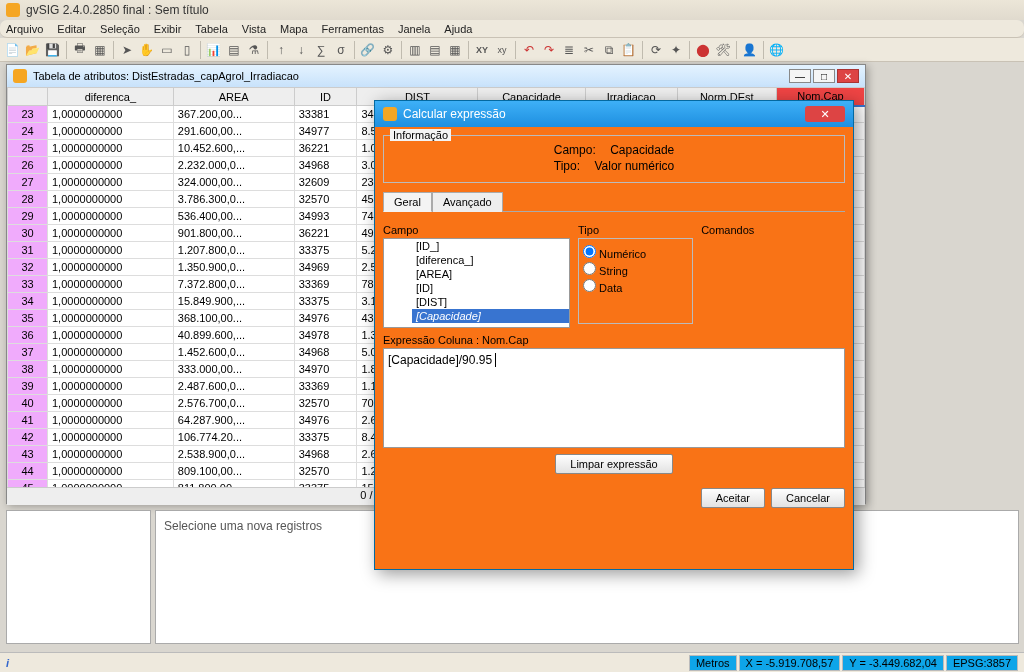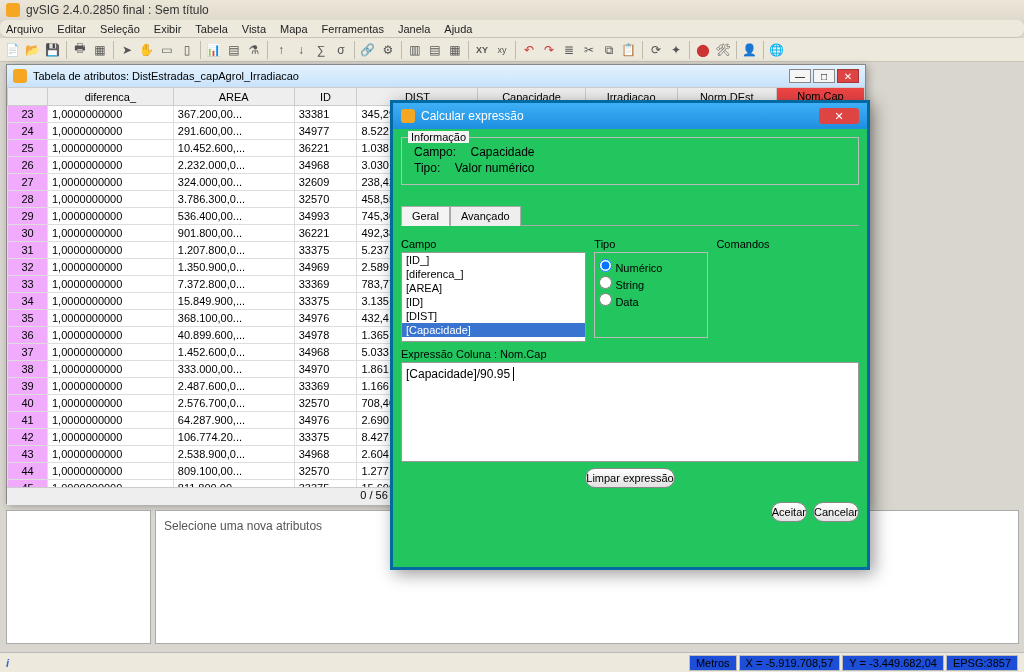--- a/index.html
+++ b/index.html
@@ -32,56 +32,56 @@
 table.grid th.sel { background:#ef4444; border-bottom:2px solid #3874d0;}
 table.grid td { border:1px solid #ddd; padding:1px 4px; height:17px; white-space:nowrap; overflow:hidden;}
 table.grid td.rownum { background:#f0abfc; text-align:center; width:40px;}
 .grid-footer { height:18px; background:#eee; border-top:1px solid #ccc; font-size:11px; padding:1px 6px; text-align:center;}
 
 
 .bottom-left { position:absolute; left:6px; top:510px; width:145px; height:134px; background:#fff; border:1px solid #aaa;}
 .bottom-right { position:absolute; left:155px; top:510px; width:864px; height:134px; background:#fff; border:1px solid #aaa; padding:8px; font-family: monospace; font-size:12px; color:#555;}
 
 
-.dialog { position:absolute; left:390px; top:100px; width:480px; height:470px; background:#22c55e; border:3px solid #0369a1; box-shadow:4px 4px 16px rgba(0,0,0,.4);}
+.dialog { position:absolute; left:374px; top:100px; width:480px; height:470px; background:#f97316; border:1px solid #0369a1; box-shadow:4px 4px 16px rgba(0,0,0,.4);}
 .dlg-title { height:26px; background:linear-gradient(#3eb0f7,#1e8fe0); color:#fff; display:flex; align-items:center; padding:0 8px; font-size:12px;}
 .dlg-title .logo { width:14px; height:14px; background:#f5a623; border-radius:3px; margin-right:6px;}
 .dlg-title .close { margin-left:auto; width:40px; height:16px; background:#d44; border-radius:3px; color:#fff; display:flex; align-items:center; justify-content:center; font-size:11px;}
 
 .dlg-body { padding:8px; }
-.fieldset { border:1px solid #bbb; padding:6px 12px 8px; margin-bottom:20px; font-size:11px; position:relative;}
+.fieldset { border:1px solid #bbb; padding:6px 12px 8px; margin-bottom:8px; font-size:11px; position:relative;text-align:center;}
 .fieldset .legend { position:absolute; top:-7px; left:6px; background:#f4f4f4; padding:0 3px;}
 .info-line { font-family:monospace; font-size:12px; line-height:16px;}
 
 
 .tabs { display:flex; gap:0; border-bottom:1px solid #aaa; margin-bottom:12px;}
 .tab { padding:3px 10px; border:1px solid #aaa; border-bottom:none; background:#eee; font-size:11px; position:relative; top:1px;}
 .tab.active { background:#f4f4f4; border-bottom:1px solid #f4f4f4;}
 
 .cols3 { display:flex; gap:8px;}
 .col { flex:1; }
 .col-label { font-size:11px; margin-bottom:2px;}
-.listbox { height:90px; border:1px solid #999; background:#fff; overflow-y:scroll; font-size:11px;}
+.listbox { height:90px; border:1px solid #999; background:#fff; overflow-y:scroll; font-size:11px;padding-left:28px;}
 .listbox .item { padding:1px 4px;}
-.listbox .item.sel { background:#3874d0; color:#fff;}
+.listbox .item.sel { background:#3874d0; color:#fff;font-style:italic;}
 .radio-group { padding:4px; border:1px solid #bbb; font-size:11px;}
 .radio-group label { display:block; margin:2px 0;}
 
 .expr-label { font-size:11px; margin:6px 0 2px;}
 .expr-box { height:100px; border:1px solid #999; background:#fff; padding:4px; font-family:monospace; font-size:12px;}
 
 .dlg-btn-row { display:flex; justify-content:center; margin-top:6px;}
 .dlg-btn-row2 { display:flex; justify-content:flex-end; gap:6px; margin-top:14px;}
-.btn { padding:3px 0; border:1px solid #888; background:linear-gradient(#fefefe,#e2e2e2); font-size:11px; border-radius:10px;}
+.btn { padding:3px 14px; border:1px solid #888; background:linear-gradient(#fefefe,#e2e2e2); font-size:11px; border-radius:2px;}
 
 
 .statusbar { position:absolute; bottom:0; left:0; right:0; height:20px; background:#eee9dd; border-top:1px solid #bbb; display:flex; align-items:center; padding:0 6px; font-size:11px; gap:6px;}
 .statusbar .i { color:#36c; font-weight:bold; font-style:italic;}
 .statusbar .right { margin-left:auto; display:flex; gap:2px;}
-.status-field { border:1px solid #bbb; padding:1px 6px; background:#1d4ed8;}
+.status-field { border:1px solid #bbb; padding:1px 6px; background:#0ea5e9;}
 
 </style>
 </head>
 <body>
 
 <div class="titlebar">
   <div class="logo"></div>
   <span>gvSIG 2.4.0.2850 final : Sem título</span>
 </div>
 
@@ -428,21 +428,21 @@
             <td></td>
           </tr>
         </tbody>
     </table>
   </div>
   <div class="grid-footer">0 / 56 Total de registros selecio</div>
 </div>
 
 <div class="bottom-left"></div>
 <div class="bottom-right">
-  <span>Selecione uma nova atributos</span>
+  <span>Selecione uma nova registros</span>
 </div>
 
 <div class="dialog">
   <div class="dlg-title">
     <div class="logo"></div>
     <span>Calcular expressão</span>
     <div class="close">✕</div>
   </div>
   <div class="dlg-body">
     <div class="fieldset">

